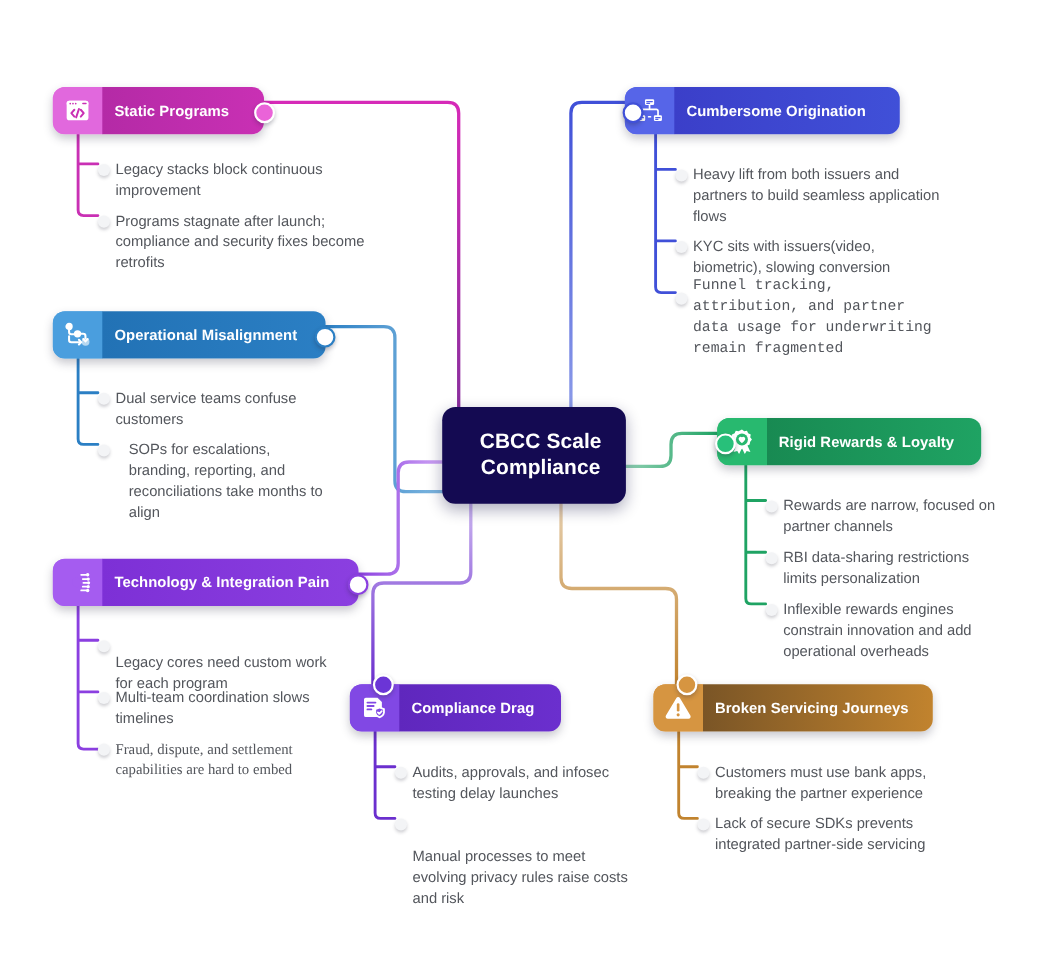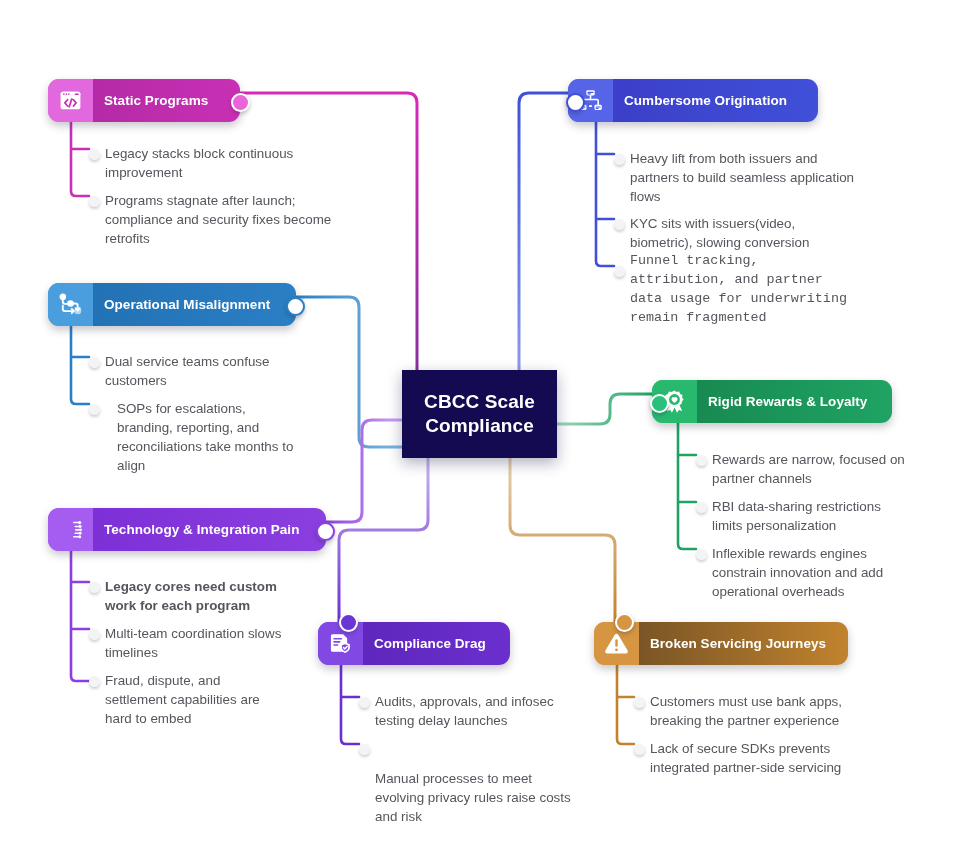--- a/index.html
+++ b/index.html
@@ -3,24 +3,24 @@
 <meta charset="utf-8">
 <style>
   html,body{margin:0;padding:0;background:#ffffff;}
   body{width:960px;height:867px;position:relative;overflow:hidden;
        font-family:"Liberation Sans","DejaVu Sans",sans-serif;
        -webkit-font-smoothing:antialiased;}
   #canvas{position:absolute;inset:0;width:960px;height:867px;}
   #wires{position:absolute;left:0;top:0;width:960px;height:867px;pointer-events:none;}
 
   
-  .hub{position:absolute;border-radius:0;display:flex;align-items:center;
+  .hub{position:absolute;border-radius:12px;display:flex;align-items:center;
        justify-content:center;text-align:center;color:#ffffff;
        font-weight:bold;font-size:19px;line-height:1.28;letter-spacing:.1px;
-       box-shadow:0 5px 14px rgba(10,10,60,.32);z-index:6;}
+       box-shadow:0 5px 14px rgba(10,10,60,.32);z-index:6;padding-left:12px;}
 
   
   .node{position:absolute;height:43px;border-radius:11px;display:flex;
         align-items:stretch;overflow:hidden;z-index:5;
         box-shadow:0 4px 9px rgba(40,40,60,.26);}
   .node .ico{width:45px;flex:0 0 45px;display:flex;align-items:center;
              justify-content:center;}
   .node .ico svg{width:25px;height:25px;display:block;}
   .node .ttl{display:flex;align-items:center;padding:0 15px 0 11px;
              color:#ffffff;font-weight:bold;font-size:13.5px;white-space:nowrap;
@@ -235,25 +235,25 @@
     </div>
   <div id="leaves">
       <div class="leaf" style="left: 105px; top: 144px; width: 200px;">Legacy stacks block continuous improvement</div>
       <div class="dot" style="left: 89px; top: 149px;"></div>
       <div class="leaf" style="left: 105px; top: 191px; width: 230px;">Programs stagnate after launch; compliance and security fixes become retrofits</div>
       <div class="dot" style="left: 89px; top: 196px;"></div>
       <div class="leaf" style="left: 105px; top: 352px; width: 185px;">Dual service teams confuse customers</div>
       <div class="dot" style="left: 89px; top: 357px;"></div>
       <div class="leaf" style="left: 105px; top: 399px; width: 185px; margin-left: 12px;">SOPs for escalations, branding, reporting, and reconciliations take months to align</div>
       <div class="dot" style="left: 89px; top: 404px;"></div>
-      <div class="leaf" style="left: 105px; top: 577px; width: 200px; font-weight: bold;">Legacy cores need custom work for each program</div>
+      <div class="leaf" style="left: 105px; top: 592px; width: 200px;">Legacy cores need custom work for each program</div>
       <div class="dot" style="left: 89px; top: 582px;"></div>
       <div class="leaf" style="left: 105px; top: 624px; width: 180px;">Multi-team coordination slows timelines</div>
       <div class="dot" style="left: 89px; top: 629px;"></div>
-      <div class="leaf" style="left: 105px; top: 671px; width: 175px;">Fraud, dispute, and settlement capabilities are hard to embed</div>
+      <div class="leaf" style="left: 105px; top: 671px; width: 175px; font-family: Liberation Serif, serif;">Fraud, dispute, and settlement capabilities are hard to embed</div>
       <div class="dot" style="left: 89px; top: 676px;"></div>
       <div class="leaf" style="left: 375px; top: 692px; width: 210px;">Audits, approvals, and infosec testing delay launches</div>
       <div class="dot" style="left: 359px; top: 697px;"></div>
       <div class="leaf" style="left: 375px; top: 739px; width: 200px; margin-top: 30px;">Manual processes to meet evolving privacy rules raise costs and risk</div>
       <div class="dot" style="left: 359px; top: 744px;"></div>
       <div class="leaf" style="left: 630px; top: 149px; width: 230px;">Heavy lift from both issuers and partners to build seamless application flows</div>
       <div class="dot" style="left: 614px; top: 154px;"></div>
       <div class="leaf" style="left: 630px; top: 214px; width: 215px;">KYC sits with issuers(video, biometric), slowing conversion</div>
       <div class="dot" style="left: 614px; top: 219px;"></div>
       <div class="leaf" style="left: 630px; top: 251px; width: 230px; font-family: Liberation Mono, monospace;">Funnel tracking, attribution, and partner data usage for underwriting remain fragmented</div>

